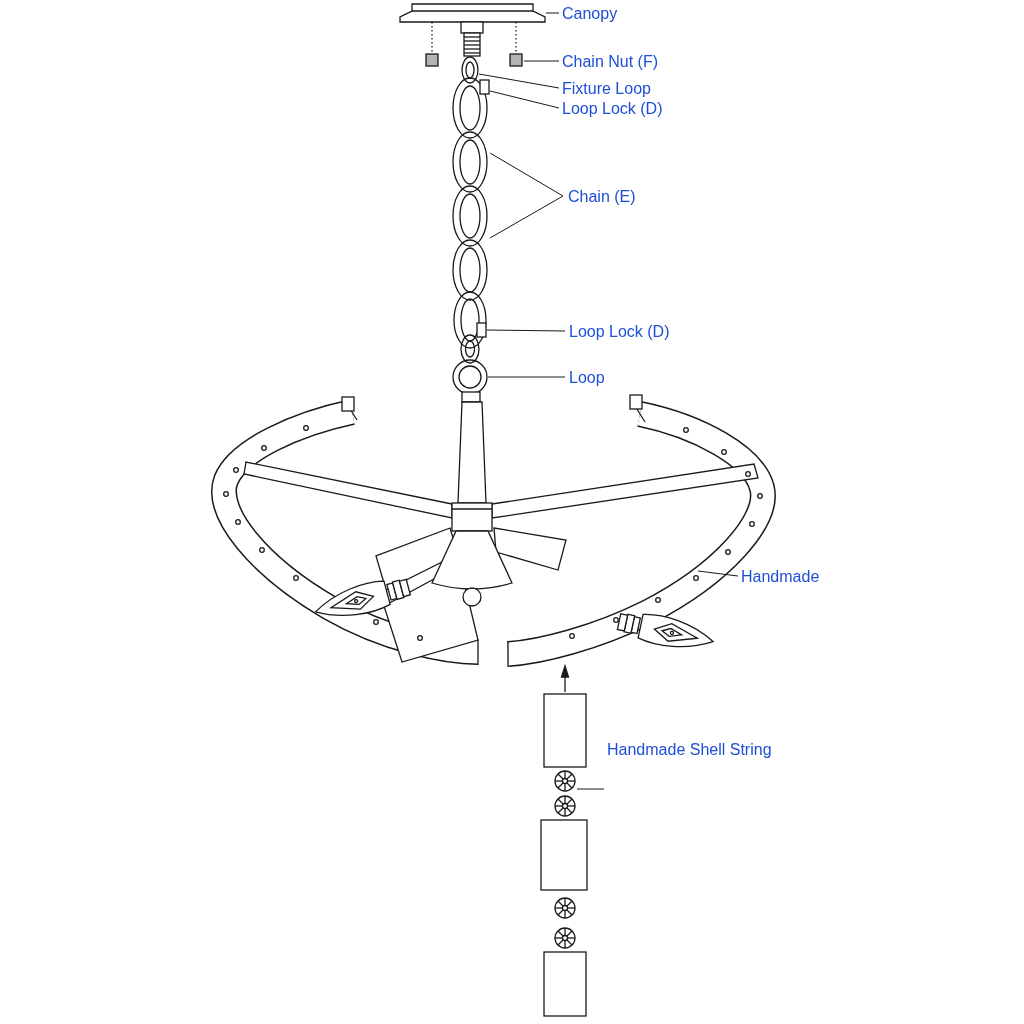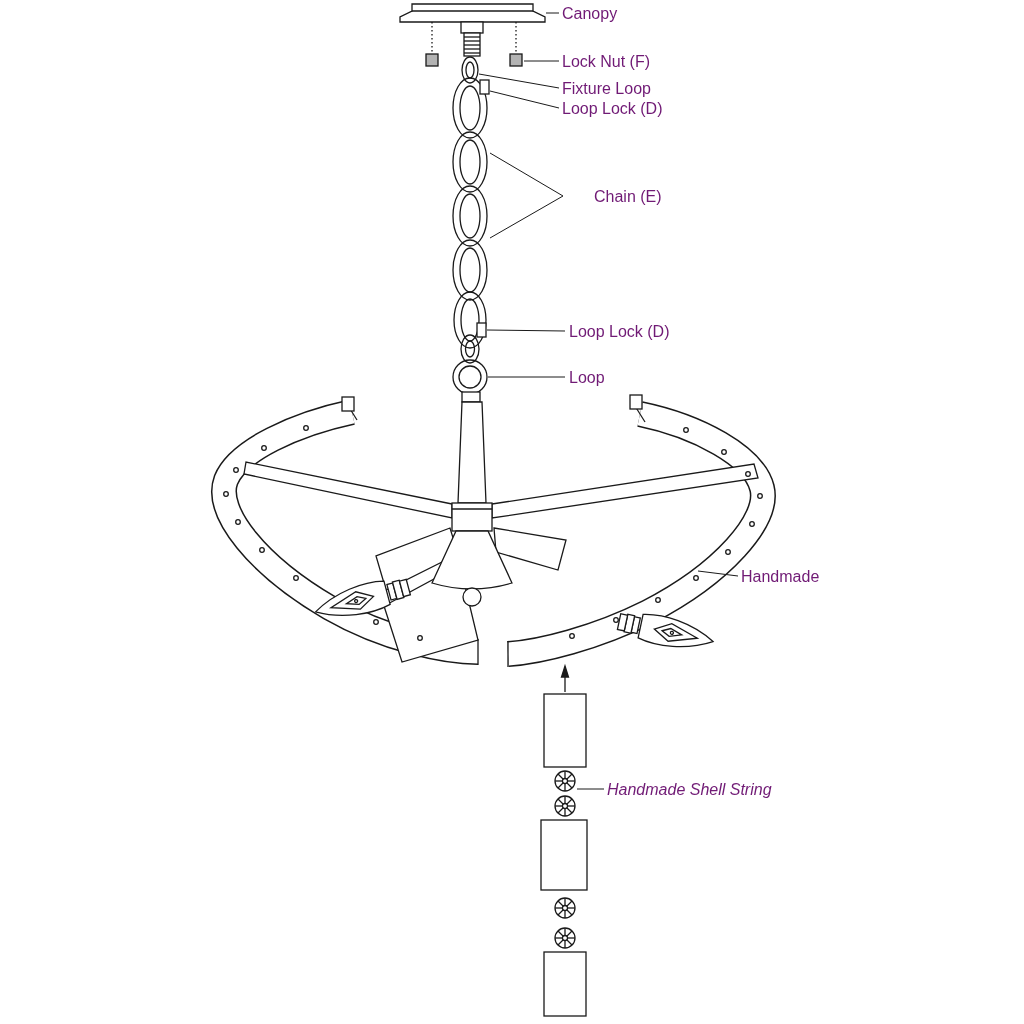--- a/index.html
+++ b/index.html
@@ -8,21 +8,21 @@
     width: 1024px;
     height: 1024px;
     background: #ffffff;
     font-family: "Liberation Sans", sans-serif;
     overflow: hidden;
   }
   .stage svg { position: absolute; left: 0; top: 0; }
   .label {
     position: absolute;
     font-size: 16px;
-    color: #701a75;
+    color: #1d4ed8;
     white-space: nowrap;
     line-height: 20px;
   }
   .label.two-line { line-height: 23px; }
 </style>
 </head>
 <body>
 
 <div class="stage">
 
@@ -219,22 +219,22 @@
         <line x1="490" y1="238" x2="563" y2="196"></line>
         <line x1="487" y1="330" x2="565" y2="331"></line>
         <line x1="488" y1="377" x2="565" y2="377"></line>
         <line x1="698" y1="571" x2="738" y2="576"></line>
         <line x1="577" y1="789" x2="604" y2="789"></line>
       </g>
     </g>
   </svg>
 
   <div class="label" style="left:562px; top:4px;">Canopy</div>
-  <div class="label" style="left:562px; top:52px;">Lock Nut (F)</div>
+  <div class="label" style="left:562px; top:52px;">Chain Nut (F)</div>
   <div class="label" style="left:562px; top:79px;">Fixture Loop</div>
   <div class="label" style="left:562px; top:99px;">Loop Lock (D)</div>
-  <div class="label" style="left:568px; top:187px;margin-left:26px;">Chain (E)</div>
+  <div class="label" style="left:568px; top:187px;">Chain (E)</div>
   <div class="label" style="left:569px; top:322px;">Loop Lock (D)</div>
   <div class="label" style="left:569px; top:368px;text-align:center;">Loop</div>
   <div class="label" style="left:741px; top:567px;">Handmade</div>
-  <div class="label" style="left:607px; top:780px;font-style:italic;">Handmade Shell String</div>
+  <div class="label" style="left:607px; top:740px;">Handmade Shell String</div>
 
 </div>
 
 </body></html>

